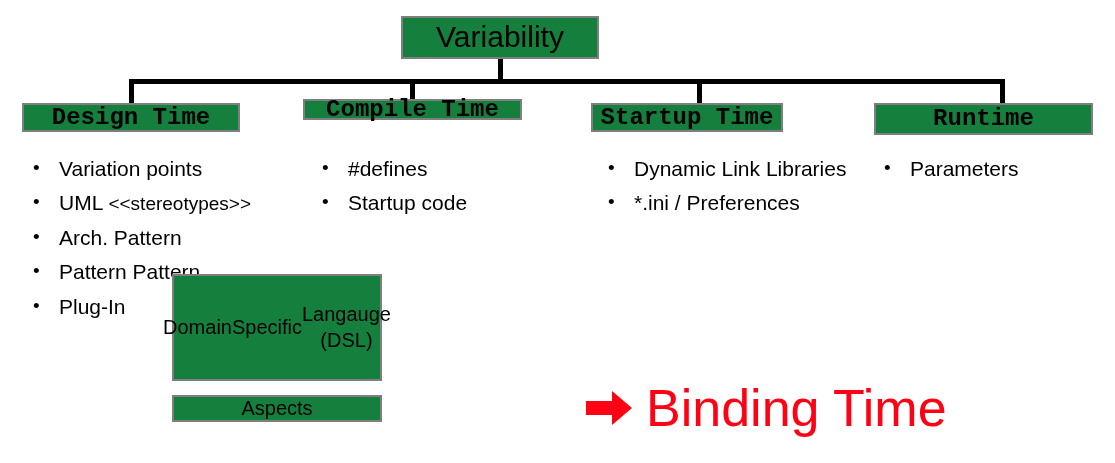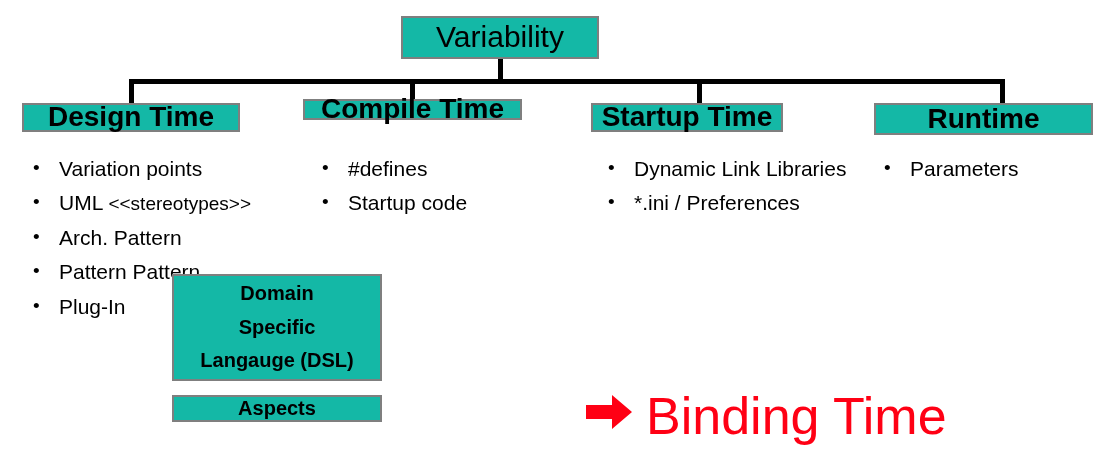--- a/index.html
+++ b/index.html
@@ -15,44 +15,44 @@
     position: relative;
     width: 1115px;
     height: 463px;
     background: #ffffff;
     overflow: hidden;
   }
 
   
   .gbox {
     position: absolute;
-    background: #14b8a6;
+    background: #15803d;
     border: 2px solid #7f7f7f;
     box-sizing: border-box;
     display: flex;
     align-items: center;
     justify-content: center;
     text-align: center;
     color: #000000;
     line-height: 1.15;
   }
   .gbox.title-box {
     font-size: 30px;
     font-weight: normal;
   }
   .gbox.level-box {
-    font-size: 28px;
+    font-size: 24px;
     font-weight: bold;
+    font-family: Liberation Mono, monospace;
   }
   .gbox.stack-box {
     font-size: 20px;
-    font-weight: bold;
-    flex-direction: column;
+    font-weight: normal;
+    flex-direction: row;
     line-height: 1.28;
-    gap: 8px;
   }
 
   
   .line {
     position: absolute;
     background: #000000;
   }
   .vline { width: 4px; }
   .hline { height: 4px; }
 
@@ -92,21 +92,20 @@
   .callout-arrow {
     width: 46px;
     height: 40px;
     margin-right: 14px;
     flex: 0 0 46px;
   }
   .callout-text {
     font-size: 52px;
     line-height: 1;
     white-space: nowrap;
-    margin-top: 8px;
   }
 </style>
 </head>
 <body>
 
 <div id="canvas">
 
   <div class="gbox title-box" style="left:401px; top:16px; width:198px; height:43px;">
     <span>Variability</span>
   </div>

